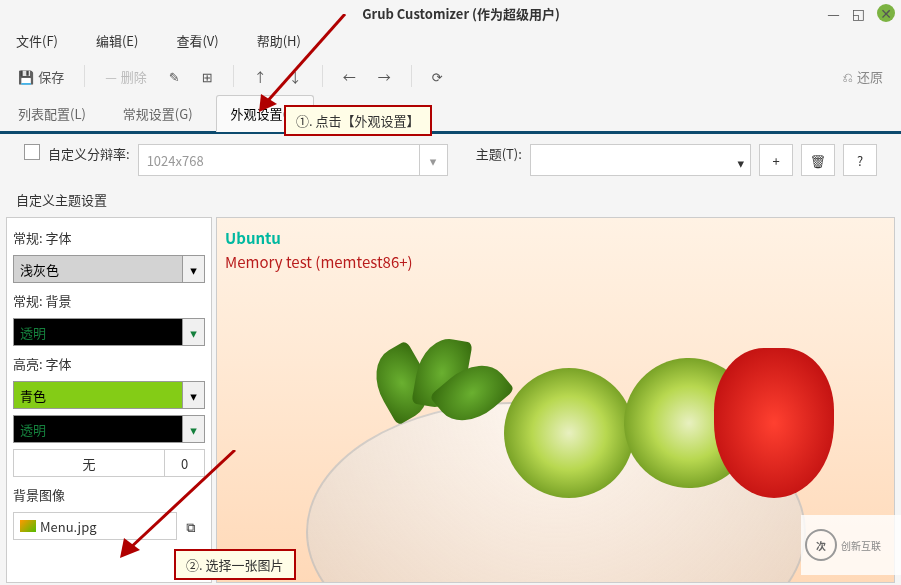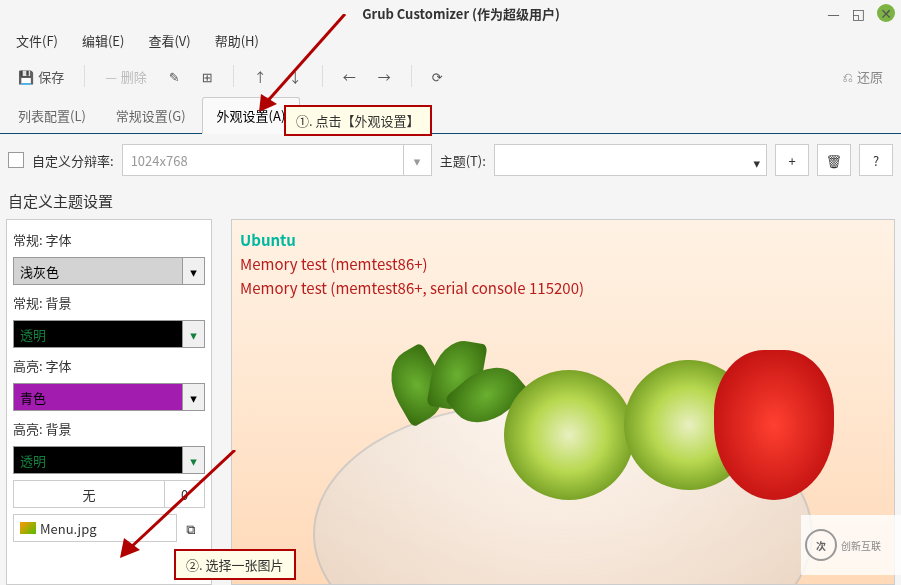--- a/index.html
+++ b/index.html
@@ -6,73 +6,73 @@
   body { width: 901px; height: 585px; background: #f5f5f5; position: relative; overflow: hidden; font-size: 13px; color: #333; }
   
   
   .titlebar { height: 26px; display: flex; align-items: center; justify-content: center; position: relative; background: #f5f5f5; }
   .titlebar .title { font-weight: bold; font-size: 13px; margin-left: 21px; }
   .win-controls { position: absolute; right: 6px; top: 3px; display: flex; gap: 12px; align-items: center; }
   .win-controls span { cursor: pointer; font-size: 14px; color: #555; }
   .close-btn { width: 18px; height: 18px; border-radius: 50%; background: #7cb342; color: #fff; display: flex; align-items: center; justify-content: center; font-size: 12px; }
   
   
-  .menubar { height: 28px; display: flex; align-items: center; padding: 0 8px; gap: 8px; }
+  .menubar { height: 28px; display: flex; align-items: center; padding: 0 8px; gap: 22px; }
   .menubar .menu-item { padding: 4px 8px; cursor: pointer; }
   
   
   .toolbar { height: 44px; display: flex; align-items: center; padding: 0 10px; gap: 6px; }
   .toolbar .tbtn { padding: 6px 8px; display: flex; align-items: center; gap: 4px; cursor: pointer; color: #555; }
   .toolbar .sep { width: 1px; height: 22px; background: #ddd; margin: 0 6px; }
   .toolbar .restore { margin-left: auto; color: #888; }
   
   
-  .tabs { height: 36px; display: flex; align-items: flex-end; border-bottom: 1px solid #0c4a6e; padding: 0 4px; gap: 2px; }
+  .tabs { height: 36px; display: flex; align-items: flex-end; border-bottom: 3px solid #0c4a6e; padding: 0 4px; gap: 9px; }
   .tab { padding: 8px 14px; cursor: pointer; color: #666; position: relative; }
   .tab.active { color: #000; border: 1px solid #ccc; border-bottom: 1px solid #fafafa; background: #fafafa; border-radius: 3px 3px 0 0; margin-bottom: -1px; }
   
   
   .callout { position: absolute; border: 2px solid #b00000; padding: 4px 10px; background: #fffde7; font-size: 13px; z-index: 10; }
   .callout1 { left: 284px; top: 105px; }
   .callout2 { left: 174px; top: 549px; }
   .arrow { position: absolute; z-index: 9; }
   
   
-  .resrow { display: flex; align-items: center; padding: 10px 8px; gap: 8px; }
+  .resrow { display: flex; align-items: flex-start; padding: 10px 24px; gap: 8px; }
   .checkbox { width: 16px; height: 16px; border: 1px solid #999; background: #fff; }
   .bigselect { flex: 0 0 310px; height: 32px; border: 1px solid #ccc; background: #fff; display: flex; align-items: center; padding: 0 8px; color: #999; position: relative; }
   .bigselect .dd { position: absolute; right: 0; top: 0; width: 28px; height: 100%; border-left: 1px solid #ccc; display: flex; align-items: center; justify-content: center; }
-  .theme-label { }
+  .theme-label { margin-left: 20px; }
   .theme-select { flex: 1; height: 32px; border: 1px solid #ccc; background: #fff; position: relative; }
   .theme-select .dd { position: absolute; right: 6px; top: 8px; }
   .sqbtn { width: 34px; height: 32px; border: 1px solid #ccc; background: #fff; display: flex; align-items: center; justify-content: center; cursor: pointer; }
   
-  .section-label { padding: 4px 8px; font-size: 15px; }
+  .section-label { padding: 4px 16px; font-size: 13px; }
   
   
   .splitarea { display: flex; height: 374px; padding: 4px 6px; gap: 4px; }
   .leftpanel { width: 206px; border: 1px solid #ccc; background: #fff; padding: 8px 6px; display: flex; flex-direction: column; gap: 6px; }
   .group-label { font-size: 13px; padding: 2px 0; }
   .colorselect { height: 28px; border: 1px solid #999; display: flex; align-items: center; padding: 0 6px; position: relative; font-size: 13px; }
   .colorselect .dd { position: absolute; right: 0; top: 0; width: 22px; height: 100%; border-left: 1px solid #999; display: flex; align-items: center; justify-content: center; background: #f0f0f0; }
   .light-gray { background: #d3d3d3; color: #000; }
   .black-trans { background: #000; color: #15803d; }
-  .teal { background: #a21caf; color: #000; }
+  .teal { background: #84cc16; color: #000; }
   
   .fontrow { display: flex; gap: 0; }
   .fontrow .none { flex: 1; height: 28px; border: 1px solid #ccc; background: #fff; display: flex; align-items: center; justify-content: center; }
   .fontrow .zero { width: 40px; height: 28px; border: 1px solid #ccc; border-left: none; background: #fff; display: flex; align-items: center; justify-content: center; }
   
   .bgrow { display: flex; align-items: center; }
   .bgfile { flex: 1; height: 28px; border: 1px solid #ccc; background: #fff; display: flex; align-items: center; padding: 0 6px; gap: 4px; }
   .thumb { width: 16px; height: 12px; background: linear-gradient(135deg,#f90,#5b0); }
   .copybtn { width: 28px; height: 28px; display: flex; align-items: center; justify-content: center; cursor: pointer; }
   
   
-  .preview { flex: 1; background: #fff6ed; position: relative; overflow: hidden; border: 1px solid #ccc; margin-left: 15px; }
+  .preview { flex: 1; background: #fff6ed; position: relative; overflow: hidden; border: 1px solid #ccc; }
   .preview-img { width: 100%; height: 100%; position: relative; background: linear-gradient(180deg, #fff2e4 0%, #ffe9d4 40%, #ffd9b8 100%); }
   .bowl { position: absolute; bottom: -80px; left: 50%; transform: translateX(-50%); width: 500px; height: 260px; border-radius: 50% / 60%; background: radial-gradient(ellipse at top, rgba(255,255,255,0.7), rgba(200,200,200,0.4)); border: 2px solid rgba(180,180,180,0.5); }
   .kiwi { position: absolute; width: 130px; height: 130px; border-radius: 50%; background: radial-gradient(circle at 50% 50%, #e8f0c0 0%, #b8d850 40%, #7ba428 70%, #5a7a1a 100%); }
   .kiwi1 { right: 260px; top: 150px; }
   .kiwi2 { right: 140px; top: 140px; transform: rotate(20deg); }
   .strawberry { position: absolute; right: 60px; top: 130px; width: 120px; height: 150px; background: radial-gradient(ellipse, #ff4030 0%, #c01010 80%); border-radius: 50% 50% 60% 60%; }
   .mint { position: absolute; left: 160px; top: 120px; width: 120px; height: 80px; }
   .mint-leaf { position: absolute; width: 50px; height: 70px; background: radial-gradient(ellipse, #6ab030 0%, #3a7010 90%); border-radius: 60% 10% 60% 10%; }
   .grub-text { position: absolute; top: 8px; left: 8px; font-family: monospace; font-size: 15px; line-height: 1.6; }
   .grub-text .g1 { color: #00b8a0; font-weight: bold; }
@@ -190,31 +190,31 @@
       <span>透明</span>
       <span class="dd">▾</span>
     </div>
 
     <div class="group-label">高亮: 字体</div>
     <div class="colorselect teal">
       <span>青色</span>
       <span class="dd">▾</span>
     </div>
 
-    <div class="group-label">高亮: 背景</div>
     <div class="colorselect black-trans">
       <span>透明</span>
       <span class="dd">▾</span>
     </div>
 
     <div class="fontrow">
       <div class="none">无</div>
       <div class="zero">0</div>
     </div>
 
+    <div class="group-label">背景图像</div>
     <div class="bgrow">
       <div class="bgfile">
         <div class="thumb"></div>
         <span>Menu.jpg</span>
       </div>
       <div class="copybtn">
           <span>⧉</span>
         </div>
     </div>
   </div>
@@ -227,21 +227,20 @@
           <div class="mint-leaf" style="left:40px;top:0;transform:rotate(10deg);"></div>
           <div class="mint-leaf" style="left:70px;top:20px;transform:rotate(50deg);"></div>
         </div>
       <div class="kiwi kiwi1"></div>
       <div class="kiwi kiwi2"></div>
       <div class="strawberry"></div>
     </div>
     <div class="grub-text">
       <div class="g1">Ubuntu</div>
       <div class="g2">Memory test (memtest86+)</div>
-      <div class="g2">Memory test (memtest86+, serial console 115200)</div>
     </div>
   </div>
 </div>
 
 <div class="callout callout2">②. 选择一张图片</div>
 <svg class="arrow" style="left:110px; top:450px;" width="130" height="120">
   <line x1="125" y1="0" x2="18" y2="100" stroke="#b00000" stroke-width="3"></line>
   <polygon points="10,108 14,88 30,100" fill="#b00000"></polygon>
 </svg>
 

